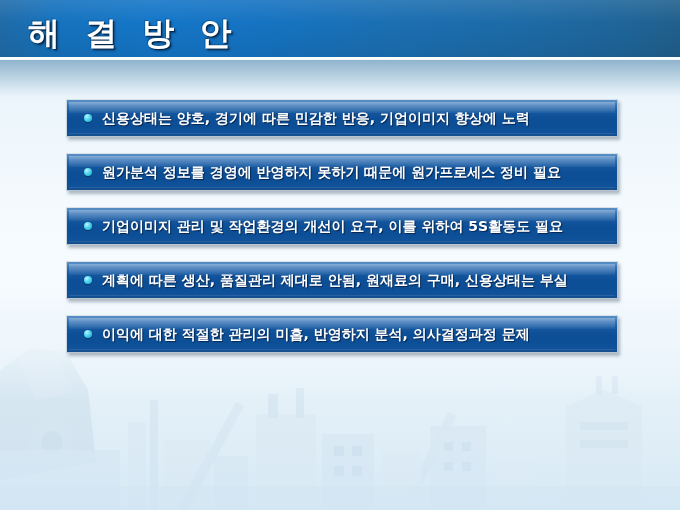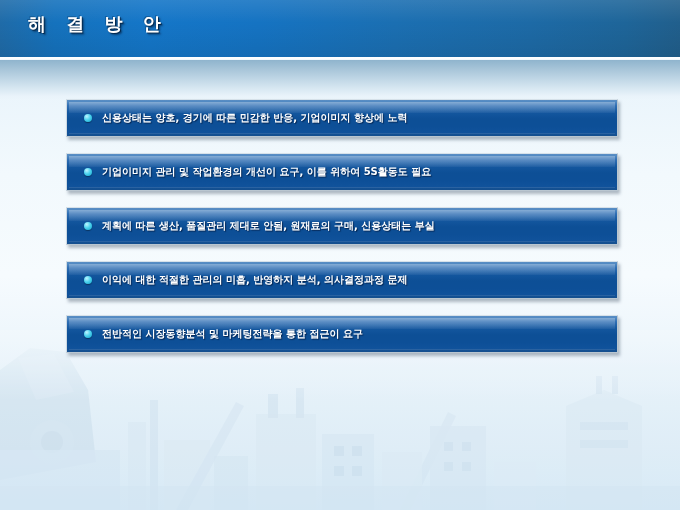--- a/index.html
+++ b/index.html
@@ -63,21 +63,21 @@
         #1b6fb2 58%,
         #1d6aa6 78%,
         #1e6599 92%,
         #215f8c 100%);
   }
   .header-title {
     position: absolute;
     left: 28px;
     top: 12px;
     color: #ffffff;
-    font-size: 18px;
+    font-size: 32px;
     font-weight: bold;
     letter-spacing: 7px;
     text-shadow:
       1px 1px 0 rgba(0,30,60,0.75),
       2px 2px 2px rgba(0,20,45,0.55),
       -1px -1px 0 rgba(0,40,80,0.35);
     white-space: nowrap;
   }
 
   .header-edge {
@@ -166,21 +166,21 @@
   }
 
   .bar-text {
     position: absolute;
     left: 36px;
     right: 12px;
     top: 0;
     height: 38px;
     line-height: 38px;
     color: #ffffff;
-    font-size: 10px;
+    font-size: 14px;
     font-weight: bold;
     letter-spacing: 0px;
     white-space: nowrap;
     overflow: hidden;
     text-shadow: 1px 1px 1px rgba(0,15,45,0.65);
   }
 </style>
 </head>
 <body>
 
@@ -248,20 +248,28 @@
 
     <div class="bar-wrap">
       <div class="bar">
         <div class="bar-gloss"></div>
         <div class="bar-inner-line"></div>
       </div>
       <div class="bullet-dot"></div>
       <div class="bar-text">신용상태는 양호, 경기에 따른 민감한 반응, 기업이미지 향상에 노력</div>
     </div>
 
+    <div class="bar-wrap">
+      <div class="bar">
+        <div class="bar-gloss"></div>
+        <div class="bar-inner-line"></div>
+      </div>
+      <div class="bullet-dot"></div>
+      <div class="bar-text">원가분석 정보를 경영에 반영하지 못하기 때문에 원가프로세스 정비 필요</div>
+    </div>
 
 
     <div class="bar-wrap">
       <div class="bar">
         <div class="bar-gloss"></div>
         <div class="bar-inner-line"></div>
       </div>
       <div class="bullet-dot"></div>
       <div class="bar-text">기업이미지 관리 및 작업환경의 개선이 요구, 이를 위하여 5S활동도 필요</div>
     </div>
@@ -277,24 +285,16 @@
 
     <div class="bar-wrap">
       <div class="bar">
         <div class="bar-gloss"></div>
         <div class="bar-inner-line"></div>
       </div>
       <div class="bullet-dot"></div>
       <div class="bar-text">이익에 대한 적절한 관리의 미흡, 반영하지 분석, 의사결정과정 문제</div>
     </div>
 
-    <div class="bar-wrap">
-      <div class="bar">
-        <div class="bar-gloss"></div>
-        <div class="bar-inner-line"></div>
-      </div>
-      <div class="bullet-dot"></div>
-      <div class="bar-text">전반적인 시장동향분석 및 마케팅전략올 통한 접근이 요구</div>
-    </div>
 
   </div>
 
 </div>
 
 </body></html>

